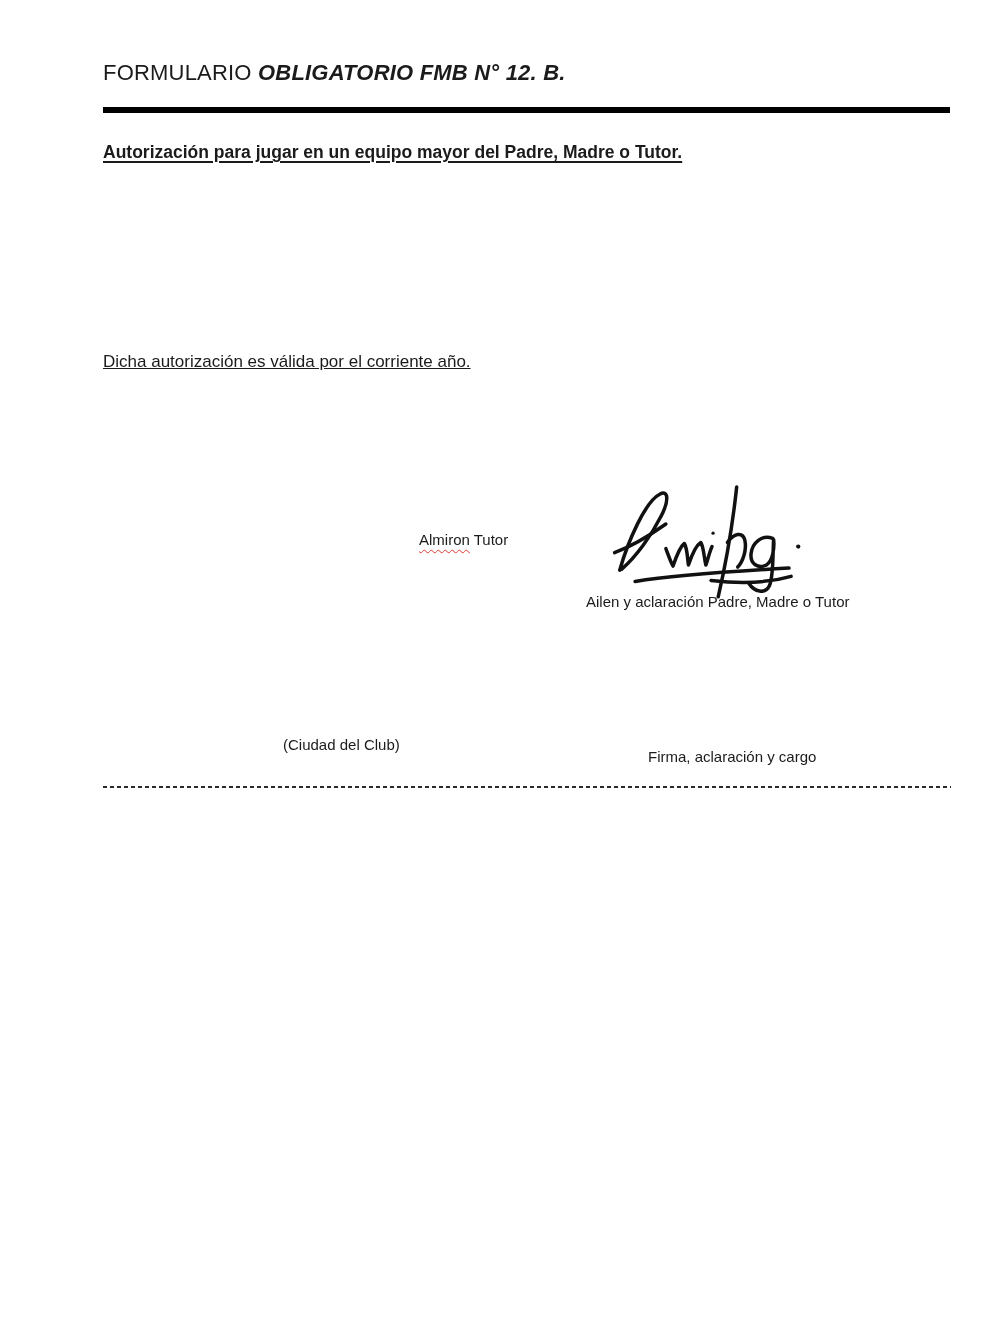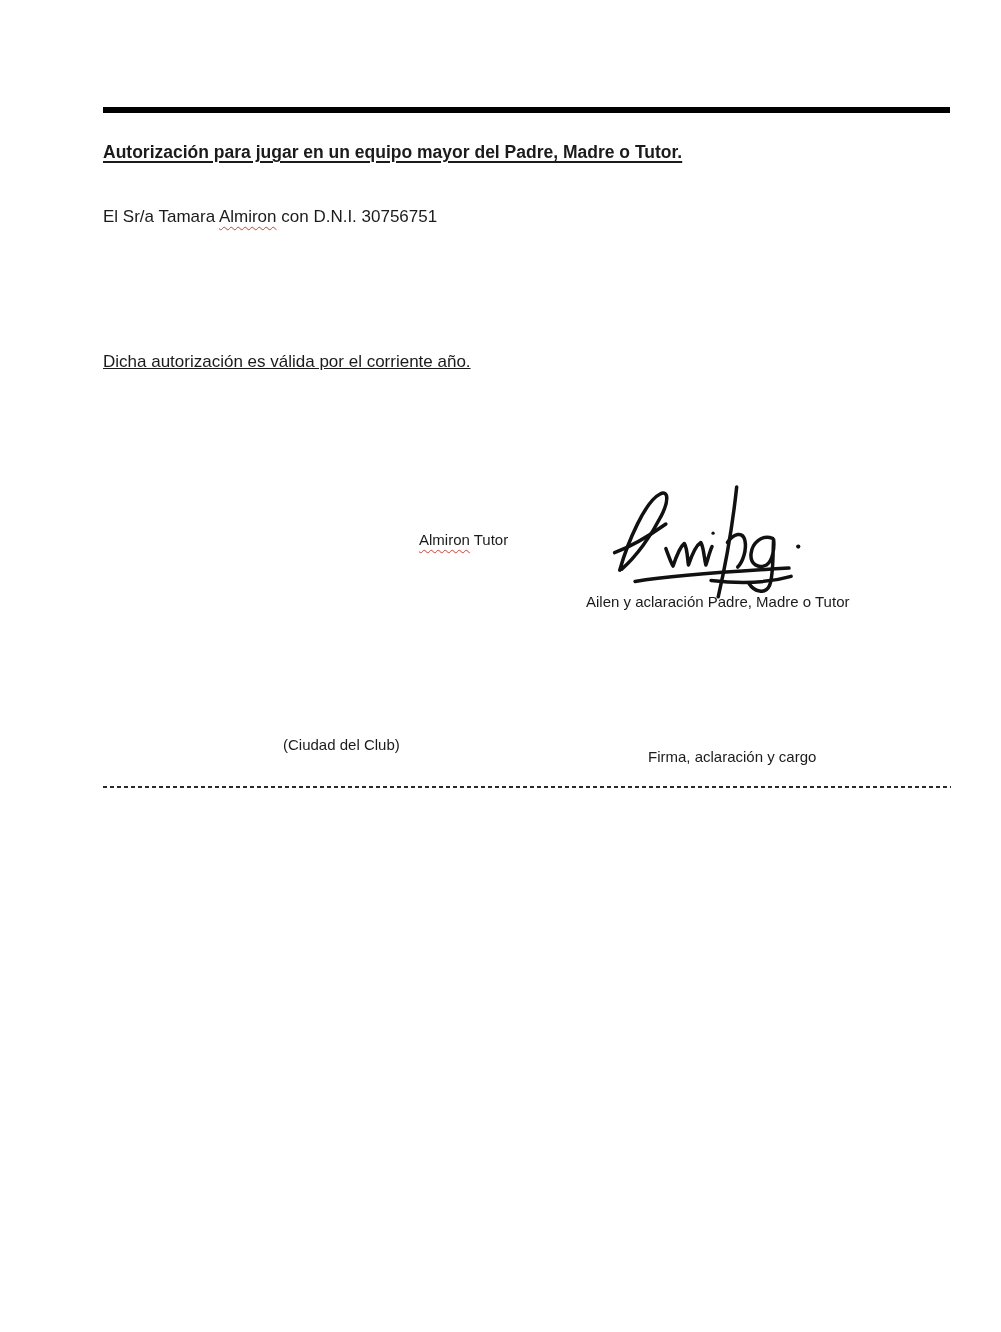--- a/index.html
+++ b/index.html
@@ -99,28 +99,28 @@
       #2a2a2a 0px, #2a2a2a 4px,
       transparent 4px, transparent 7px
     );
   }
 </style>
 </head>
 <body>
 
 <div class="page">
 
+  <div class="abs doc-title">
+    <span>FORMULARIO </span><span class="title-em">OBLIGATORIO FMB N° 12. B.</span>
+  </div>
 
   <div class="abs title-rule"></div>
 
   <div class="abs doc-heading">Autorización para jugar en un equipo mayor del Padre, Madre o Tutor.</div>
 
-  <div class="abs body-line line-1">
-    <span>El Sr/a Tamara </span><span class="misspelled">Almiron</span><span> con D.N.I. 30756751</span>
-  </div>
 
 
 
   <div class="abs body-line line-4">Dicha autorización es válida por el corriente año.</div>
 
 
   <div class="abs sig-name">
     <span class="misspelled">Almiron</span><span> Tutor</span>
   </div>
 

